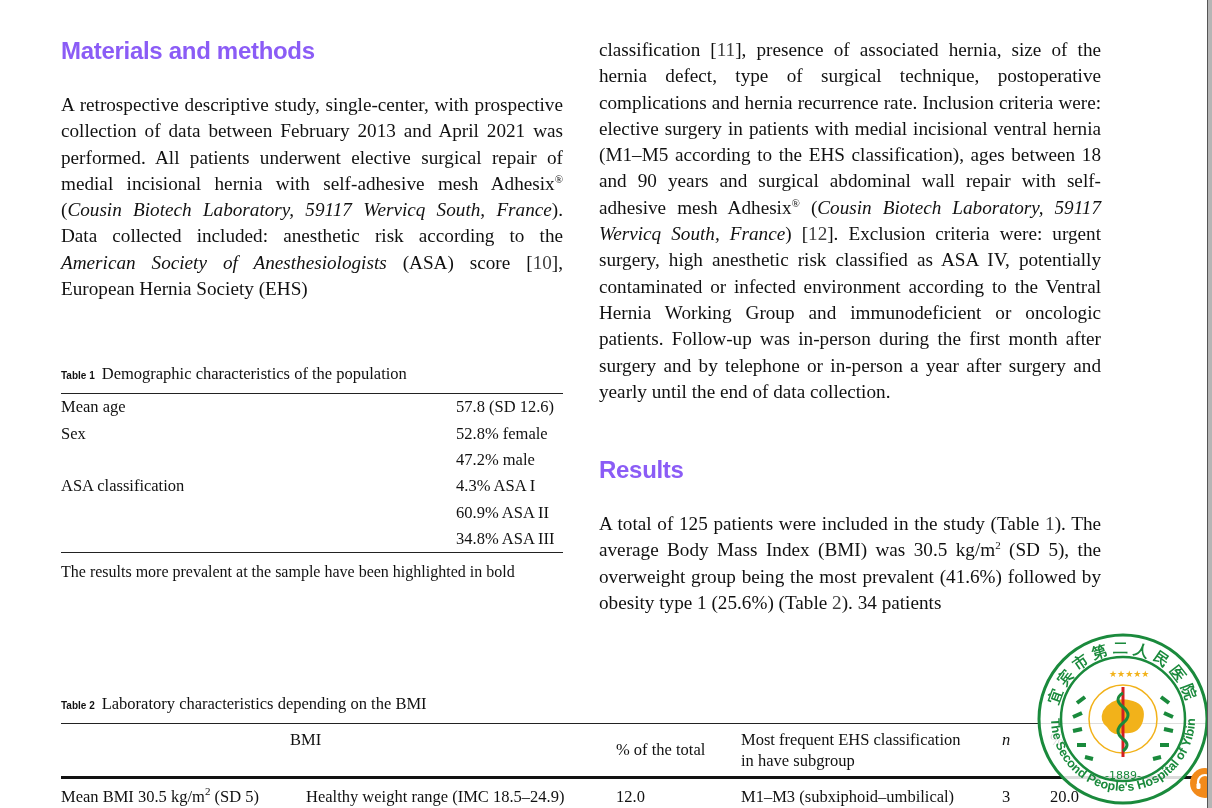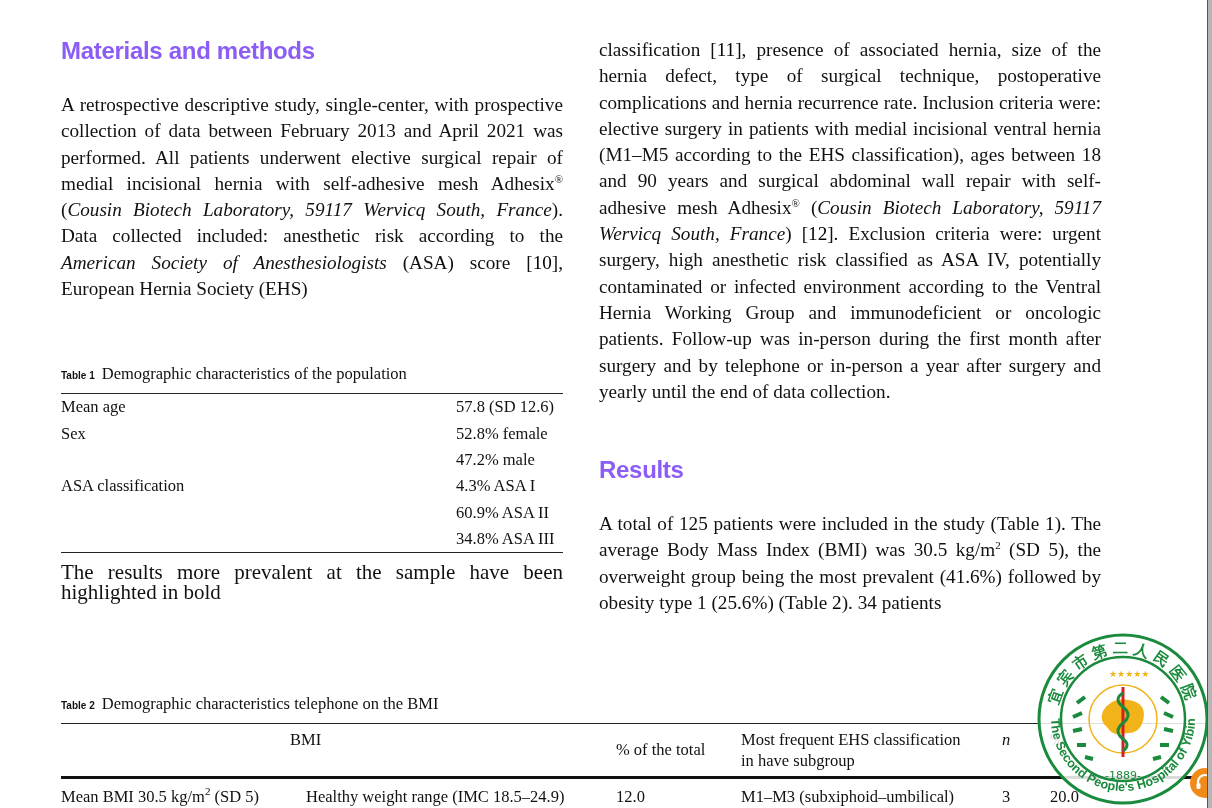--- a/index.html
+++ b/index.html
@@ -8,34 +8,34 @@
     background: #ffffff; color: #111;
     font-family: "Liberation Serif", "DejaVu Serif", serif;
   }
   .page { position: absolute; left: 0; top: 0; width: 1212px; height: 808px; }
   .h-sans { font-family: "Liberation Sans", "DejaVu Sans", sans-serif; font-weight: bold; color: #8b5cf6; }
   .section-title { position: absolute; font-size: 24px; letter-spacing: -0.3px; }
   .col {
     position: absolute; font-size: 19.2px; line-height: 26.3px; text-align: justify;
   }
   .col p { margin: 0; }
-  .ref { color: #000000; }
+  .ref { color: #404040; }
   i { font-style: italic; }
   sup { font-size: 11px; line-height: 0; vertical-align: 7px; }
 
   
   .t1 { position: absolute; left: 61px; top: 364px; width: 502px; }
   .tcap { font-size: 16.5px; margin-bottom: 9px; }
   .tcap .lbl { font-family: "Liberation Sans", "DejaVu Sans", sans-serif; font-weight: bold; font-size: 10px; margin-right: 7px; }
   .rule { border-top: 1.5px solid #222; }
   .t1 table { width: 100%; border-collapse: collapse; font-size: 16.5px; }
   .t1 td { padding: 0; height: 26.4px; vertical-align: middle; }
   .t1 td.v { width: 107px; }
   .t1 .bold { font-weight: normal; }
-  .t1 .note { font-size: 21px; line-height: 20px; text-align: justify; margin-top: 9px; }
+  .t1 .note { font-size: 16px; line-height: 20px; text-align: justify; margin-top: 9px; }
 
   
   .t2 { position: absolute; left: 61px; top: 694px; width: 1160px; }
   .t2 .hdr { position: relative; height: 52px; font-size: 16.5px; }
   .t2 .hdr span, .t2 .row span { position: absolute; }
   .t2 .row { position: relative; height: 30px; font-size: 16.5px; }
   .thick { border-top: 3px solid #111; }
 
   .scrollbar { position: absolute; right: 0; top: 0; width: 4px; height: 808px; background: #b5b5b5; border-left: 1.5px solid #555; }
   .stamp { position: absolute; left: 1037px; top: 633px; width: 172px; height: 172px; }
@@ -94,21 +94,21 @@
   </div>
 
   <div class="section-title h-sans" style="left:599px; top:456px;">Results</div>
 
   <div class="col" style="left:599px; top:511px; width:502px;">
     <p><span>A total of 125 patients were included in the study (Table </span><a class="ref">1</a><span>). The average Body Mass Index (BMI) was 30.5 kg/m</span><sup>2</sup><span> (SD 5), the overweight group being the most prevalent (41.6%) followed by obesity type 1 (25.6%) (Table </span><a class="ref">2</a><span>). 34 patients</span></p>
   </div>
 
   <div class="t2">
     <div class="tcap">
-      <span class="lbl">Table 2</span><span>Demographic characteristics telephone on the BMI</span>
+      <span class="lbl">Table 2</span><span>Laboratory characteristics depending on the BMI</span>
     </div>
     <div class="rule"></div>
     <div class="hdr">
       <span style="left:229px; top:6px;">BMI</span>
       <span style="left:555px; top:16px;">% of the total</span>
       <span style="left:680px; top:6px;">Most frequent EHS classification</span>
       <span style="left:680px; top:27px;">in have subgroup</span>
       <span style="left:941px; top:6px; font-style:italic;">n</span>
       <span style="left:989px; top:6px;">%</span>
     </div>

